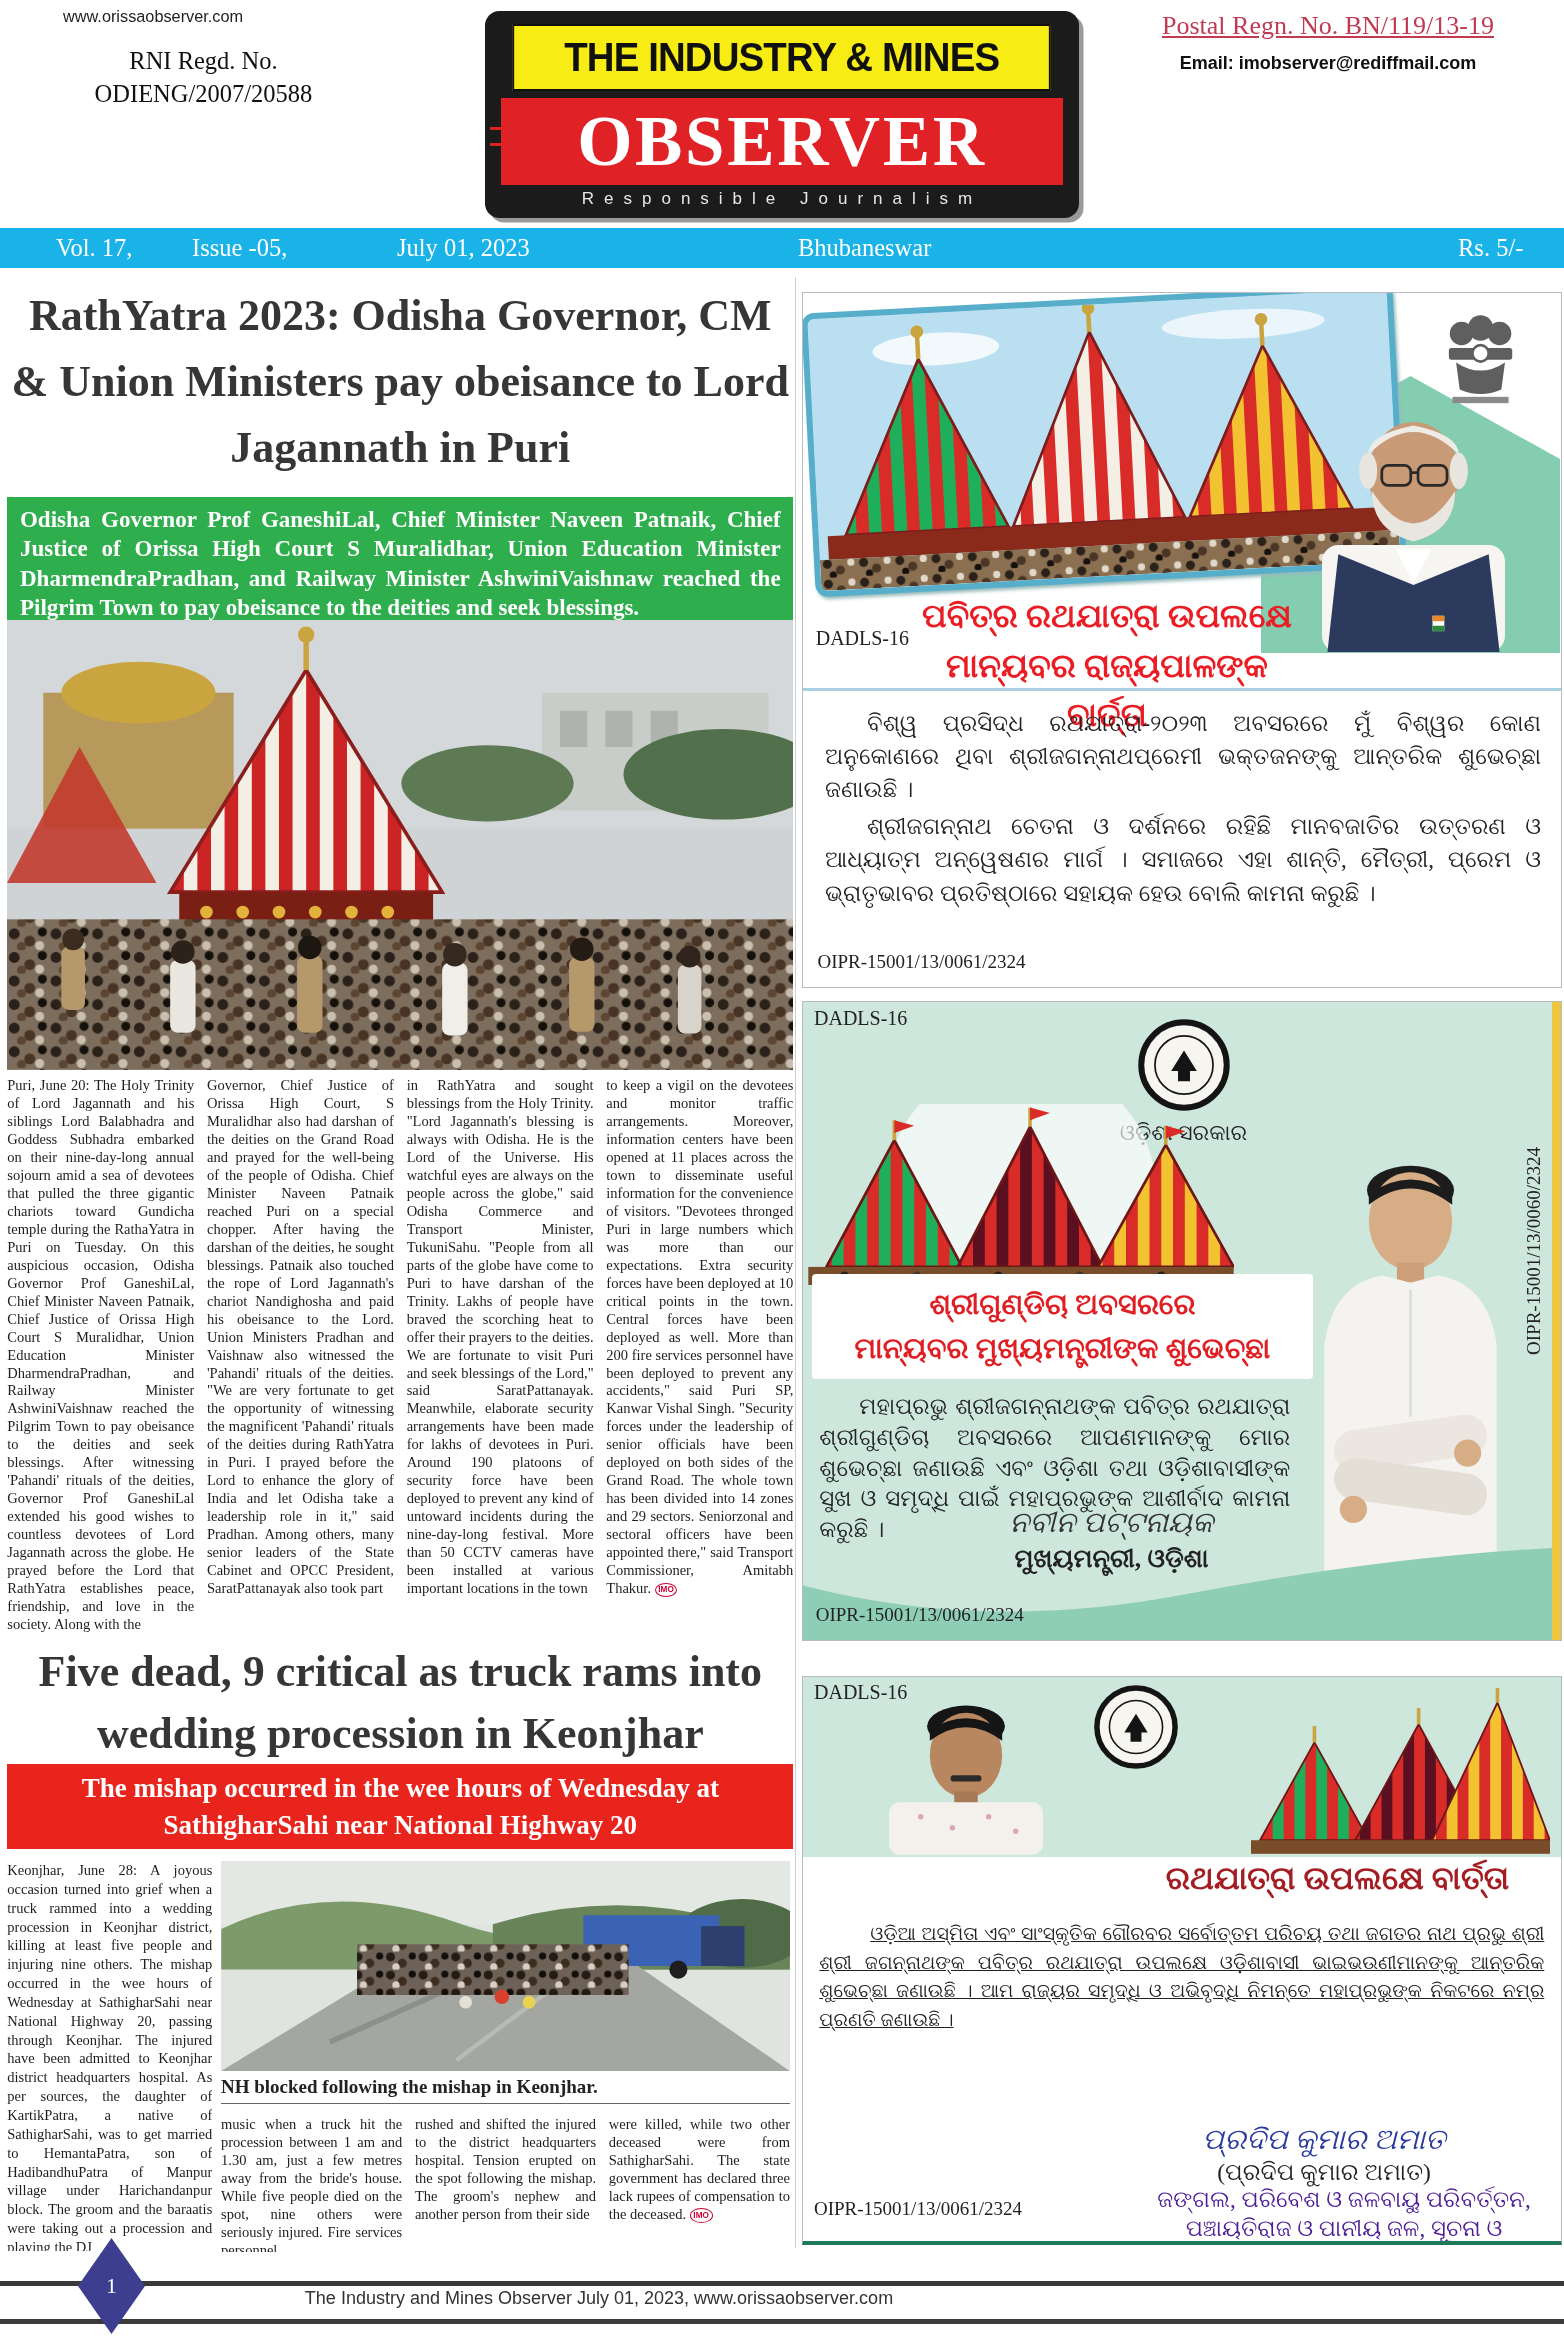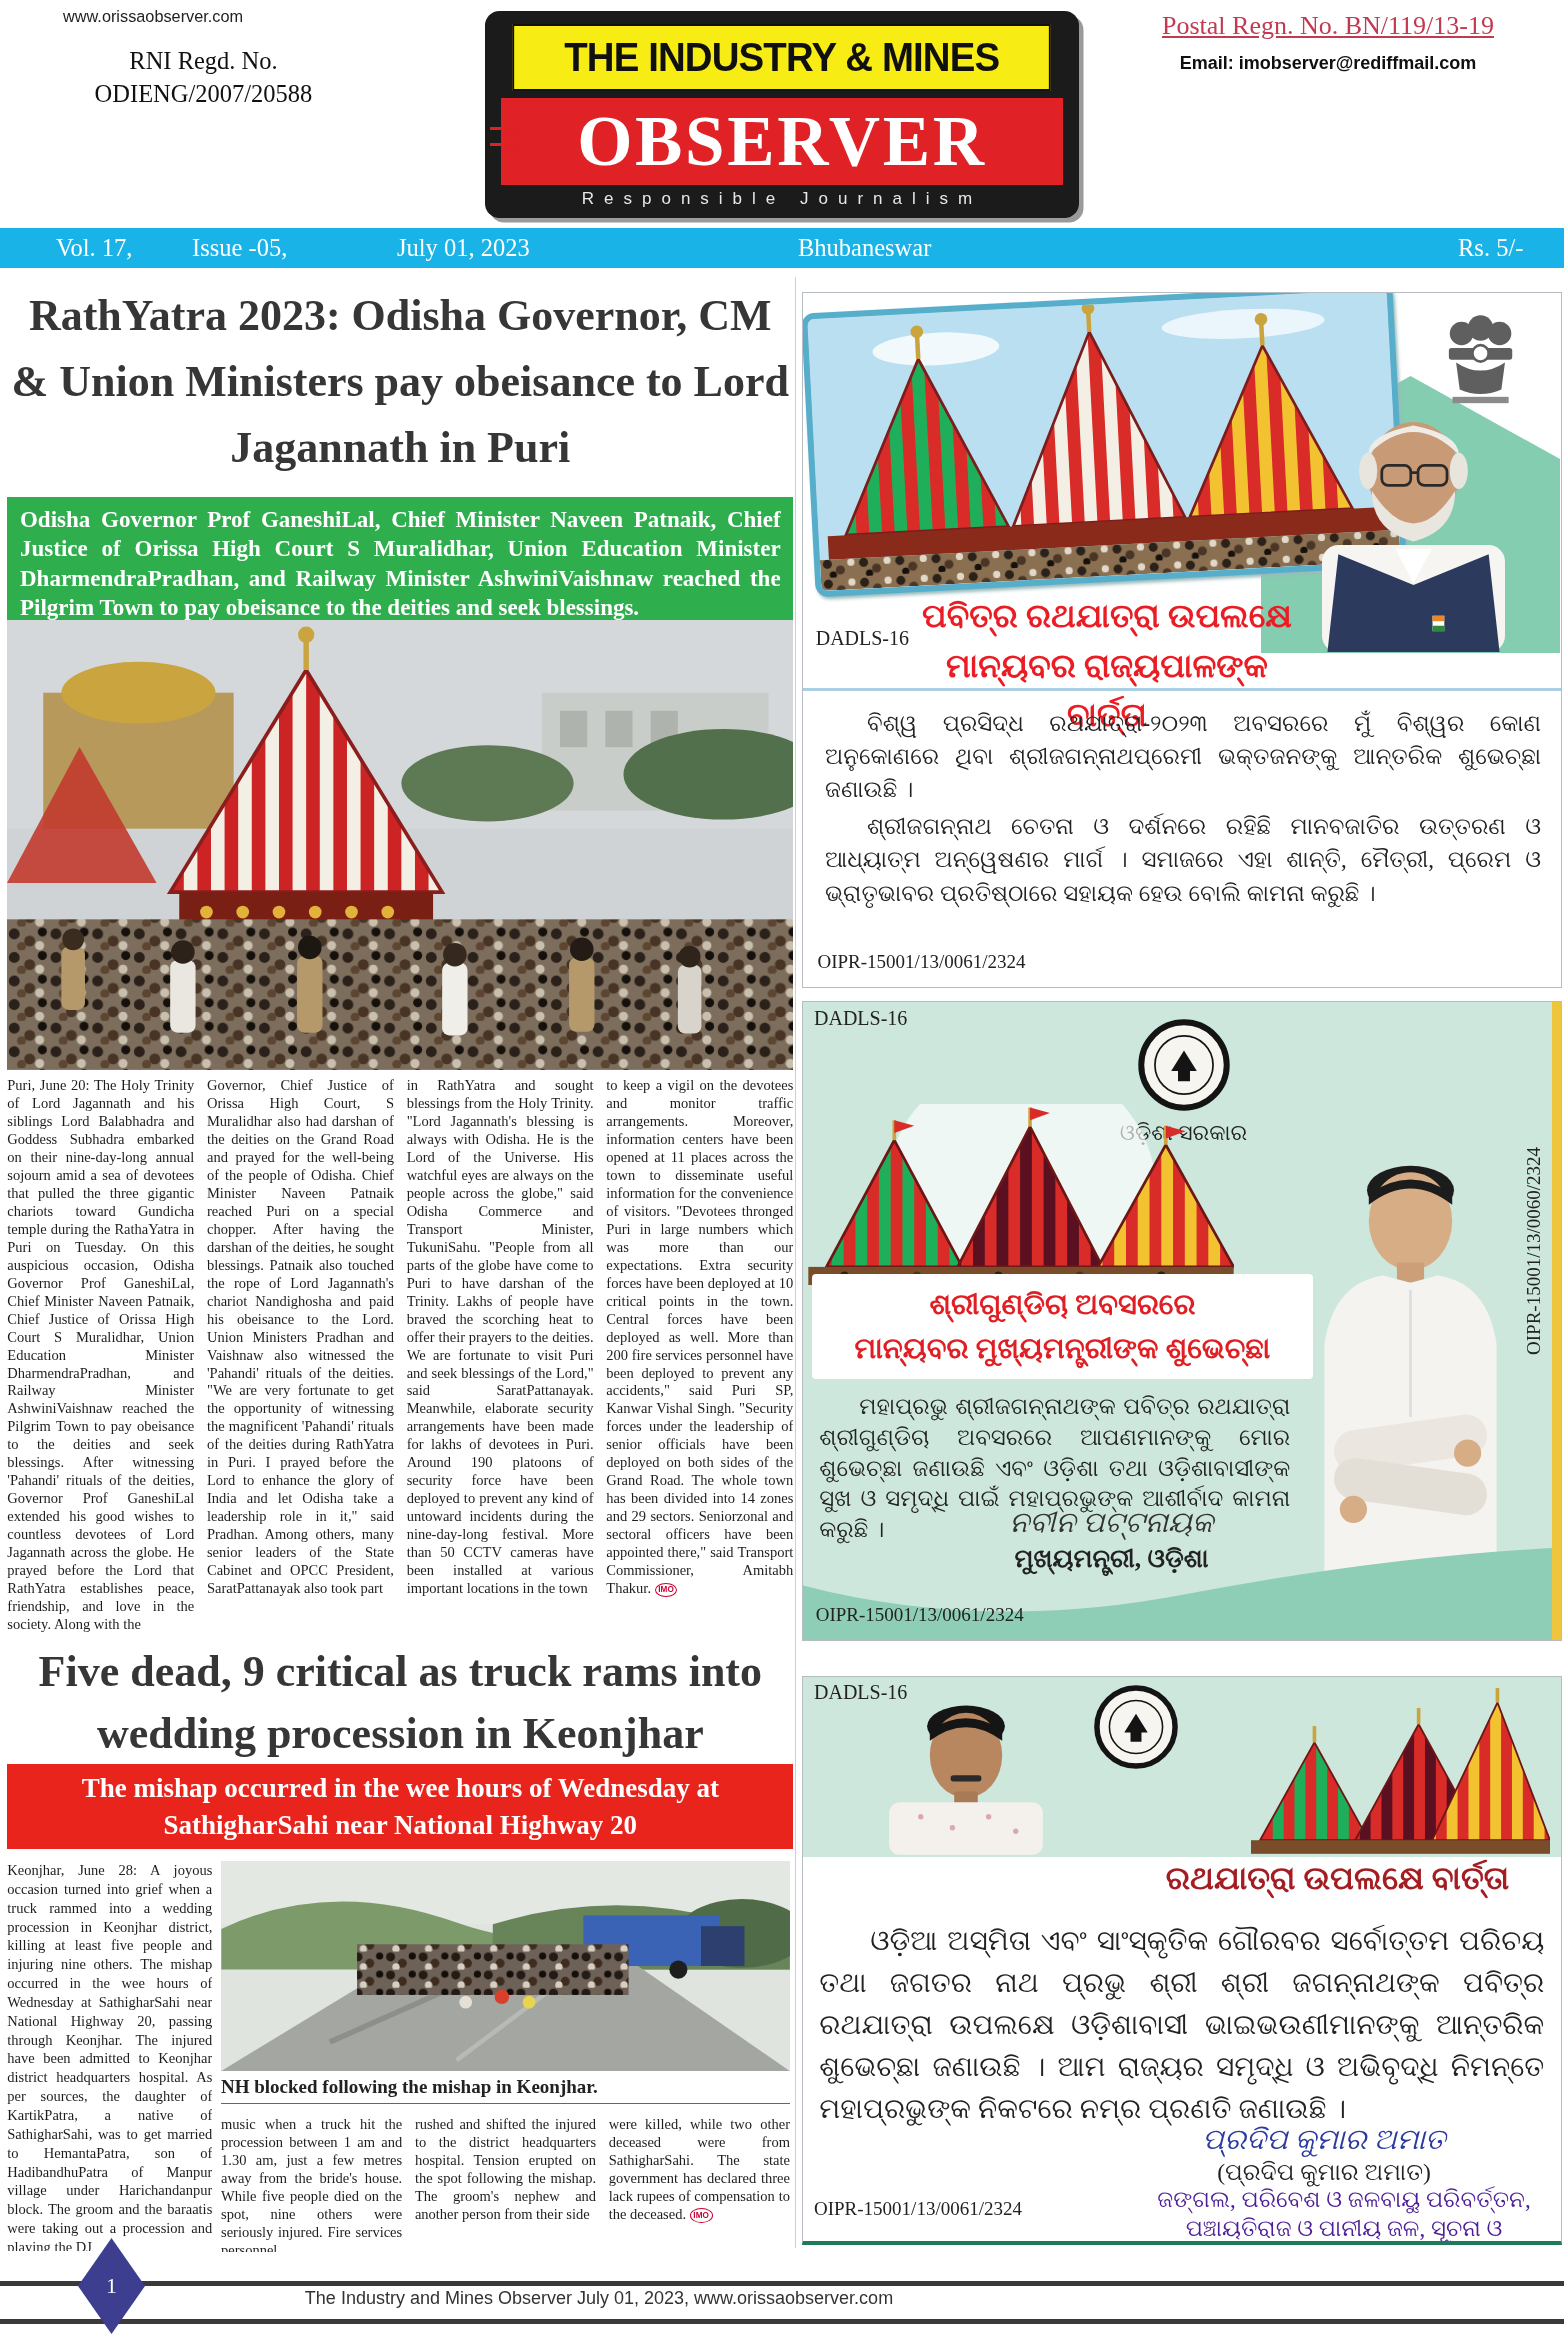--- a/index.html
+++ b/index.html
@@ -77,22 +77,22 @@
   .ad2-banner{position:absolute;left:9px;top:272px;width:490px;background:#fff;border-radius:4px;
         padding:9px 5.4px;text-align:center;color:#e01f24;font-weight:bold;font-size:29px;line-height:1.5;}
   .ad2-body{position:absolute;left:16.3px;top:390px;width:471px;font-size:23px;line-height:1.34;
         text-align:justify;color:#222;text-indent:40px;}
   .ad2-sig{position:absolute;left:127px;top:504px;width:363px;text-align:center;}
   .ad2-sig .tt{font-weight:bold;font-size:25.4px;color:#222;margin-top:3.6px;}
   .ad3{left:802px;top:1676px;width:760px;height:569px;background:#fff;border-bottom:4.5px solid #1f7a5a;}
   .ad3-mint{position:absolute;left:0;top:0;width:760px;height:180px;background:#cde7dd;}
   .ad3-title{position:absolute;left:326px;top:183px;width:417px;text-align:center;color:#a31d22;
         font-weight:bold;font-size:32px;}
-  .ad3-body{position:absolute;left:16.3px;top:243px;width:725px;font-size:28px;line-height:1.5;
-        text-align:justify;color:#222;text-indent:51px;}
+  .ad3-body{position:absolute;left:16.3px;top:243px;width:725px;font-size:19px;line-height:1.5;
+        text-align:justify;color:#222;text-indent:51px;text-decoration:underline;}
   .ad3-sig{position:absolute;left:299px;top:446px;width:444px;text-align:center;}
   .ad3-sig .nm{font-size:23.6px;color:#222;margin-top:1.8px;}
   .ad3-sig .tt{font-size:23px;color:#4c1d95;line-height:1.25;margin-left:40px;}
   
   .frule{left:0;width:1565px;height:4.5px;background:#3a3a3a;}
   .ftext{left:218px;top:2288px;width:762px;text-align:center;
         font:18px "Liberation Sans",sans-serif;color:#333;}
   .fdiamond{left:78px;top:2238px;width:67px;height:96px;background:#3d3e8f;
         clip-path:polygon(50% 0,100% 50%,50% 100%,0 50%);display:flex;align-items:center;
         justify-content:center;color:#fff;font-size:22px;}

